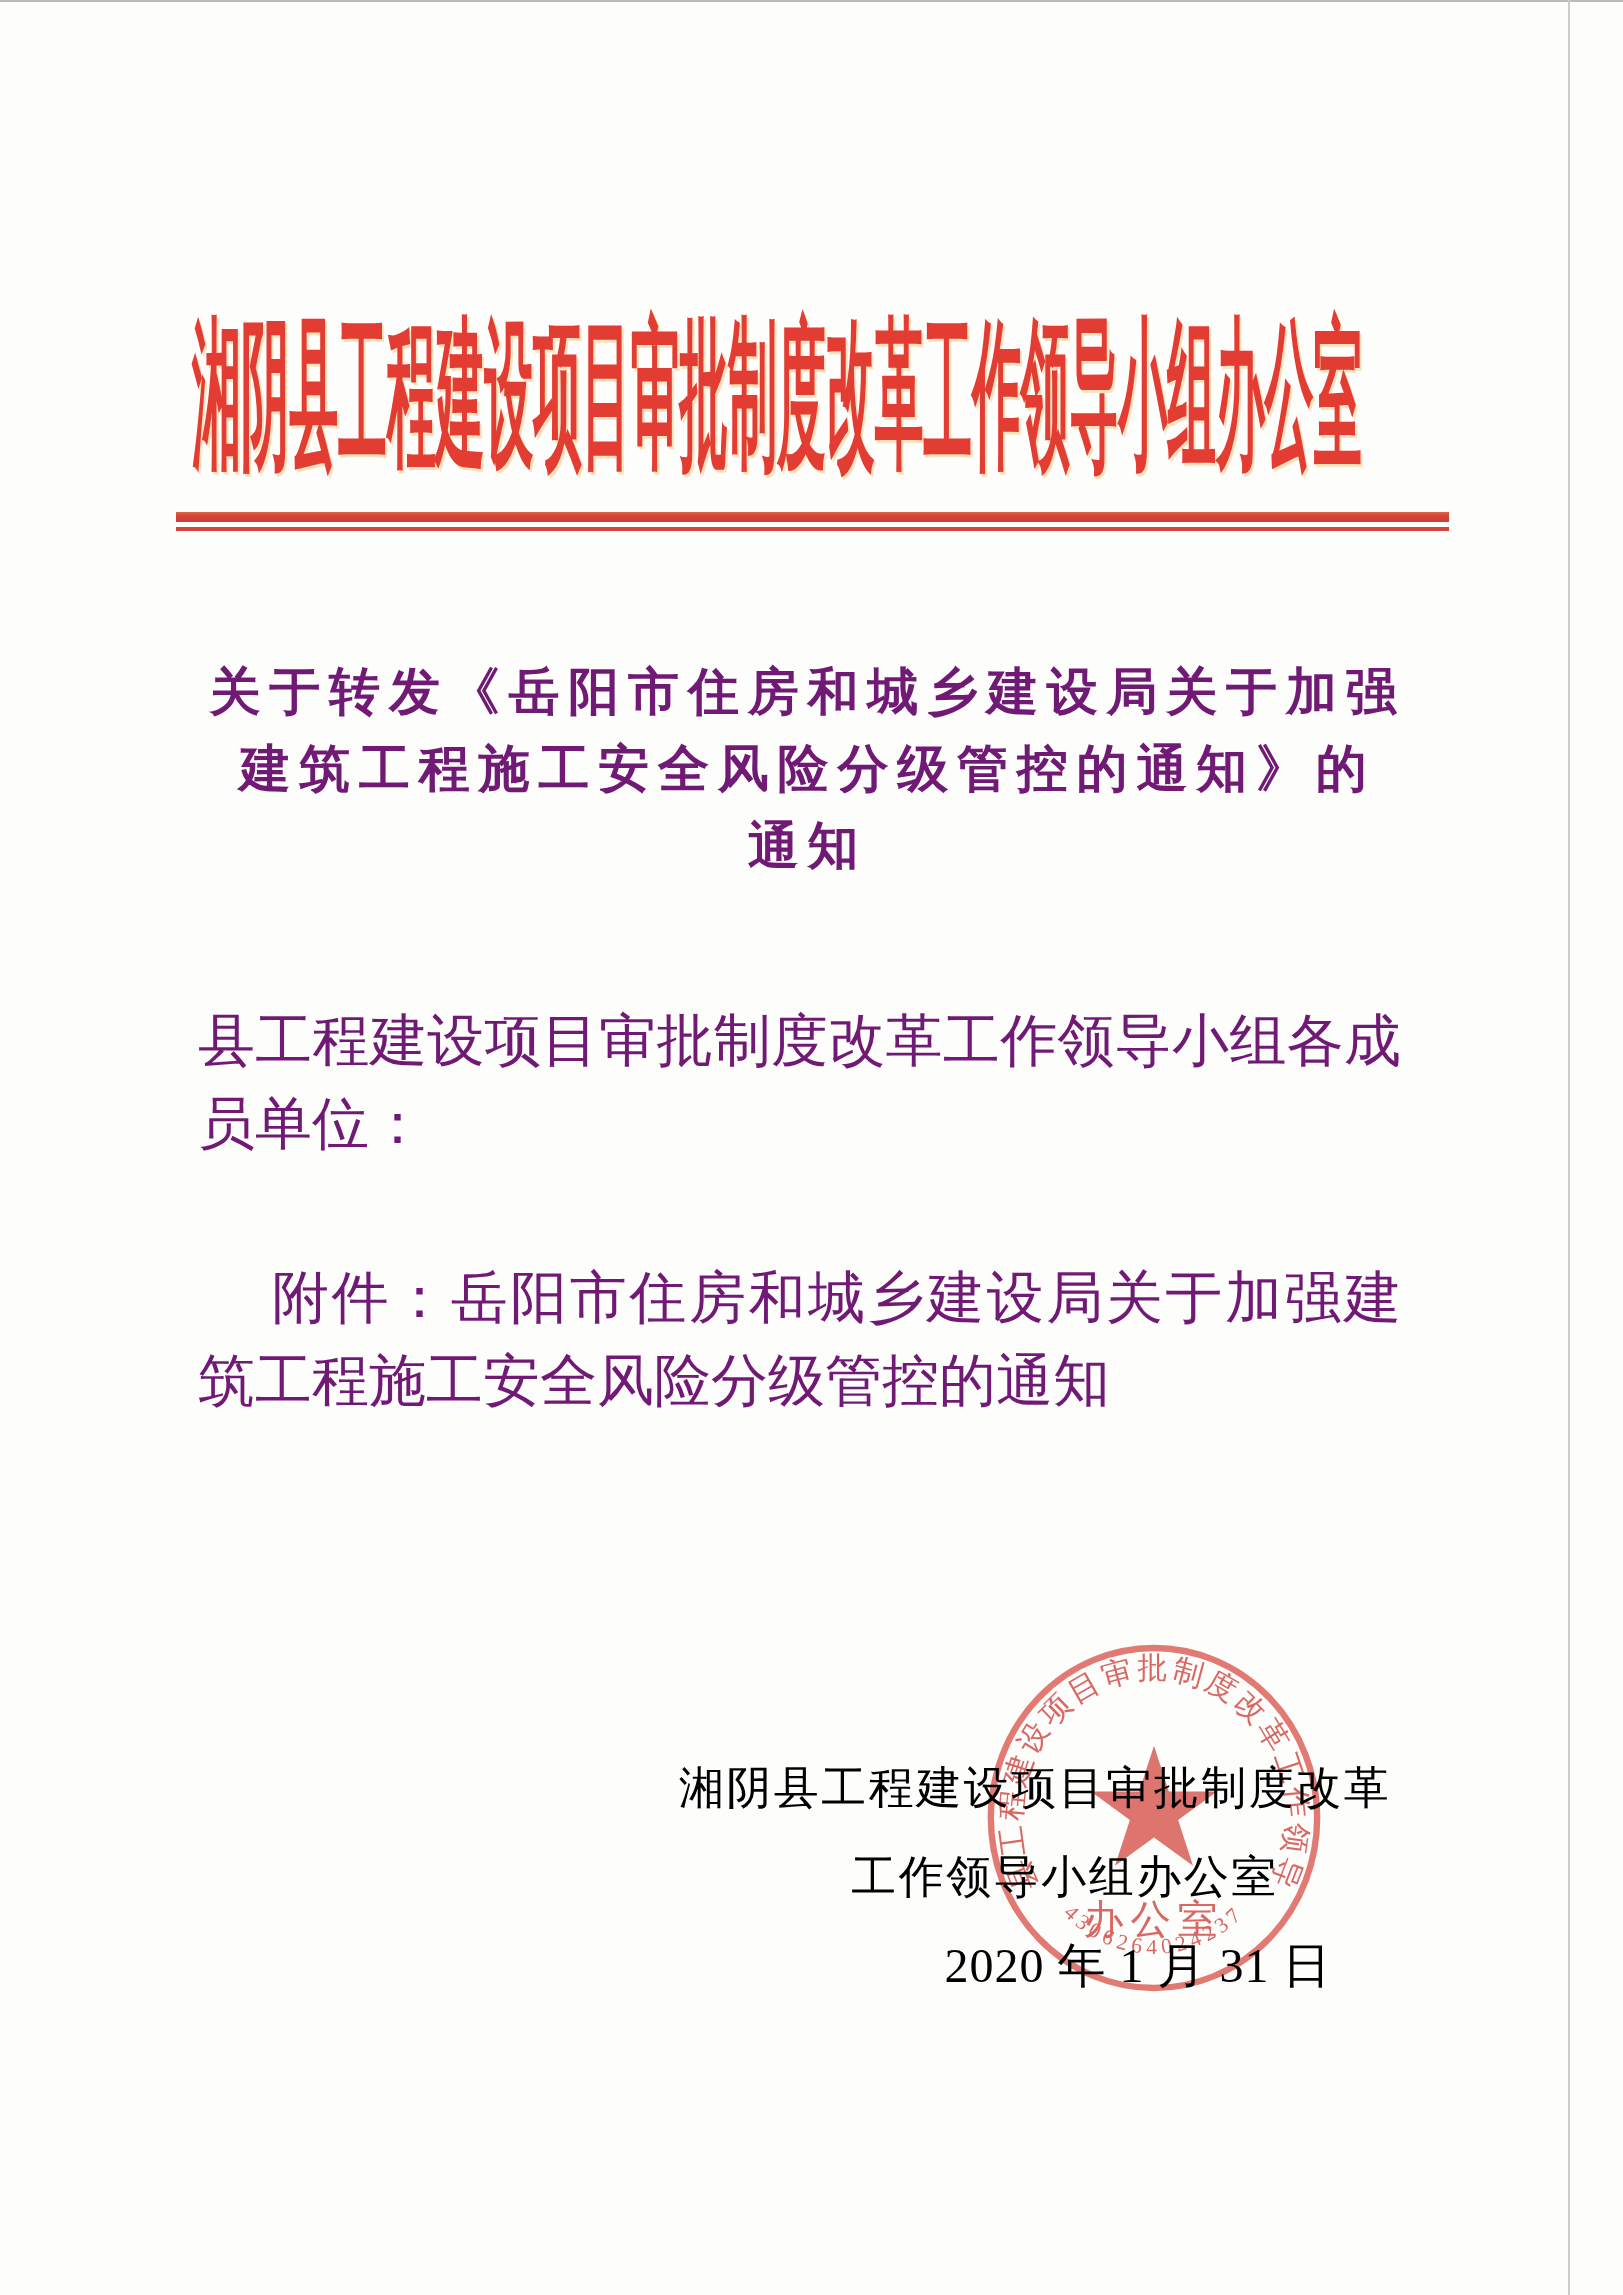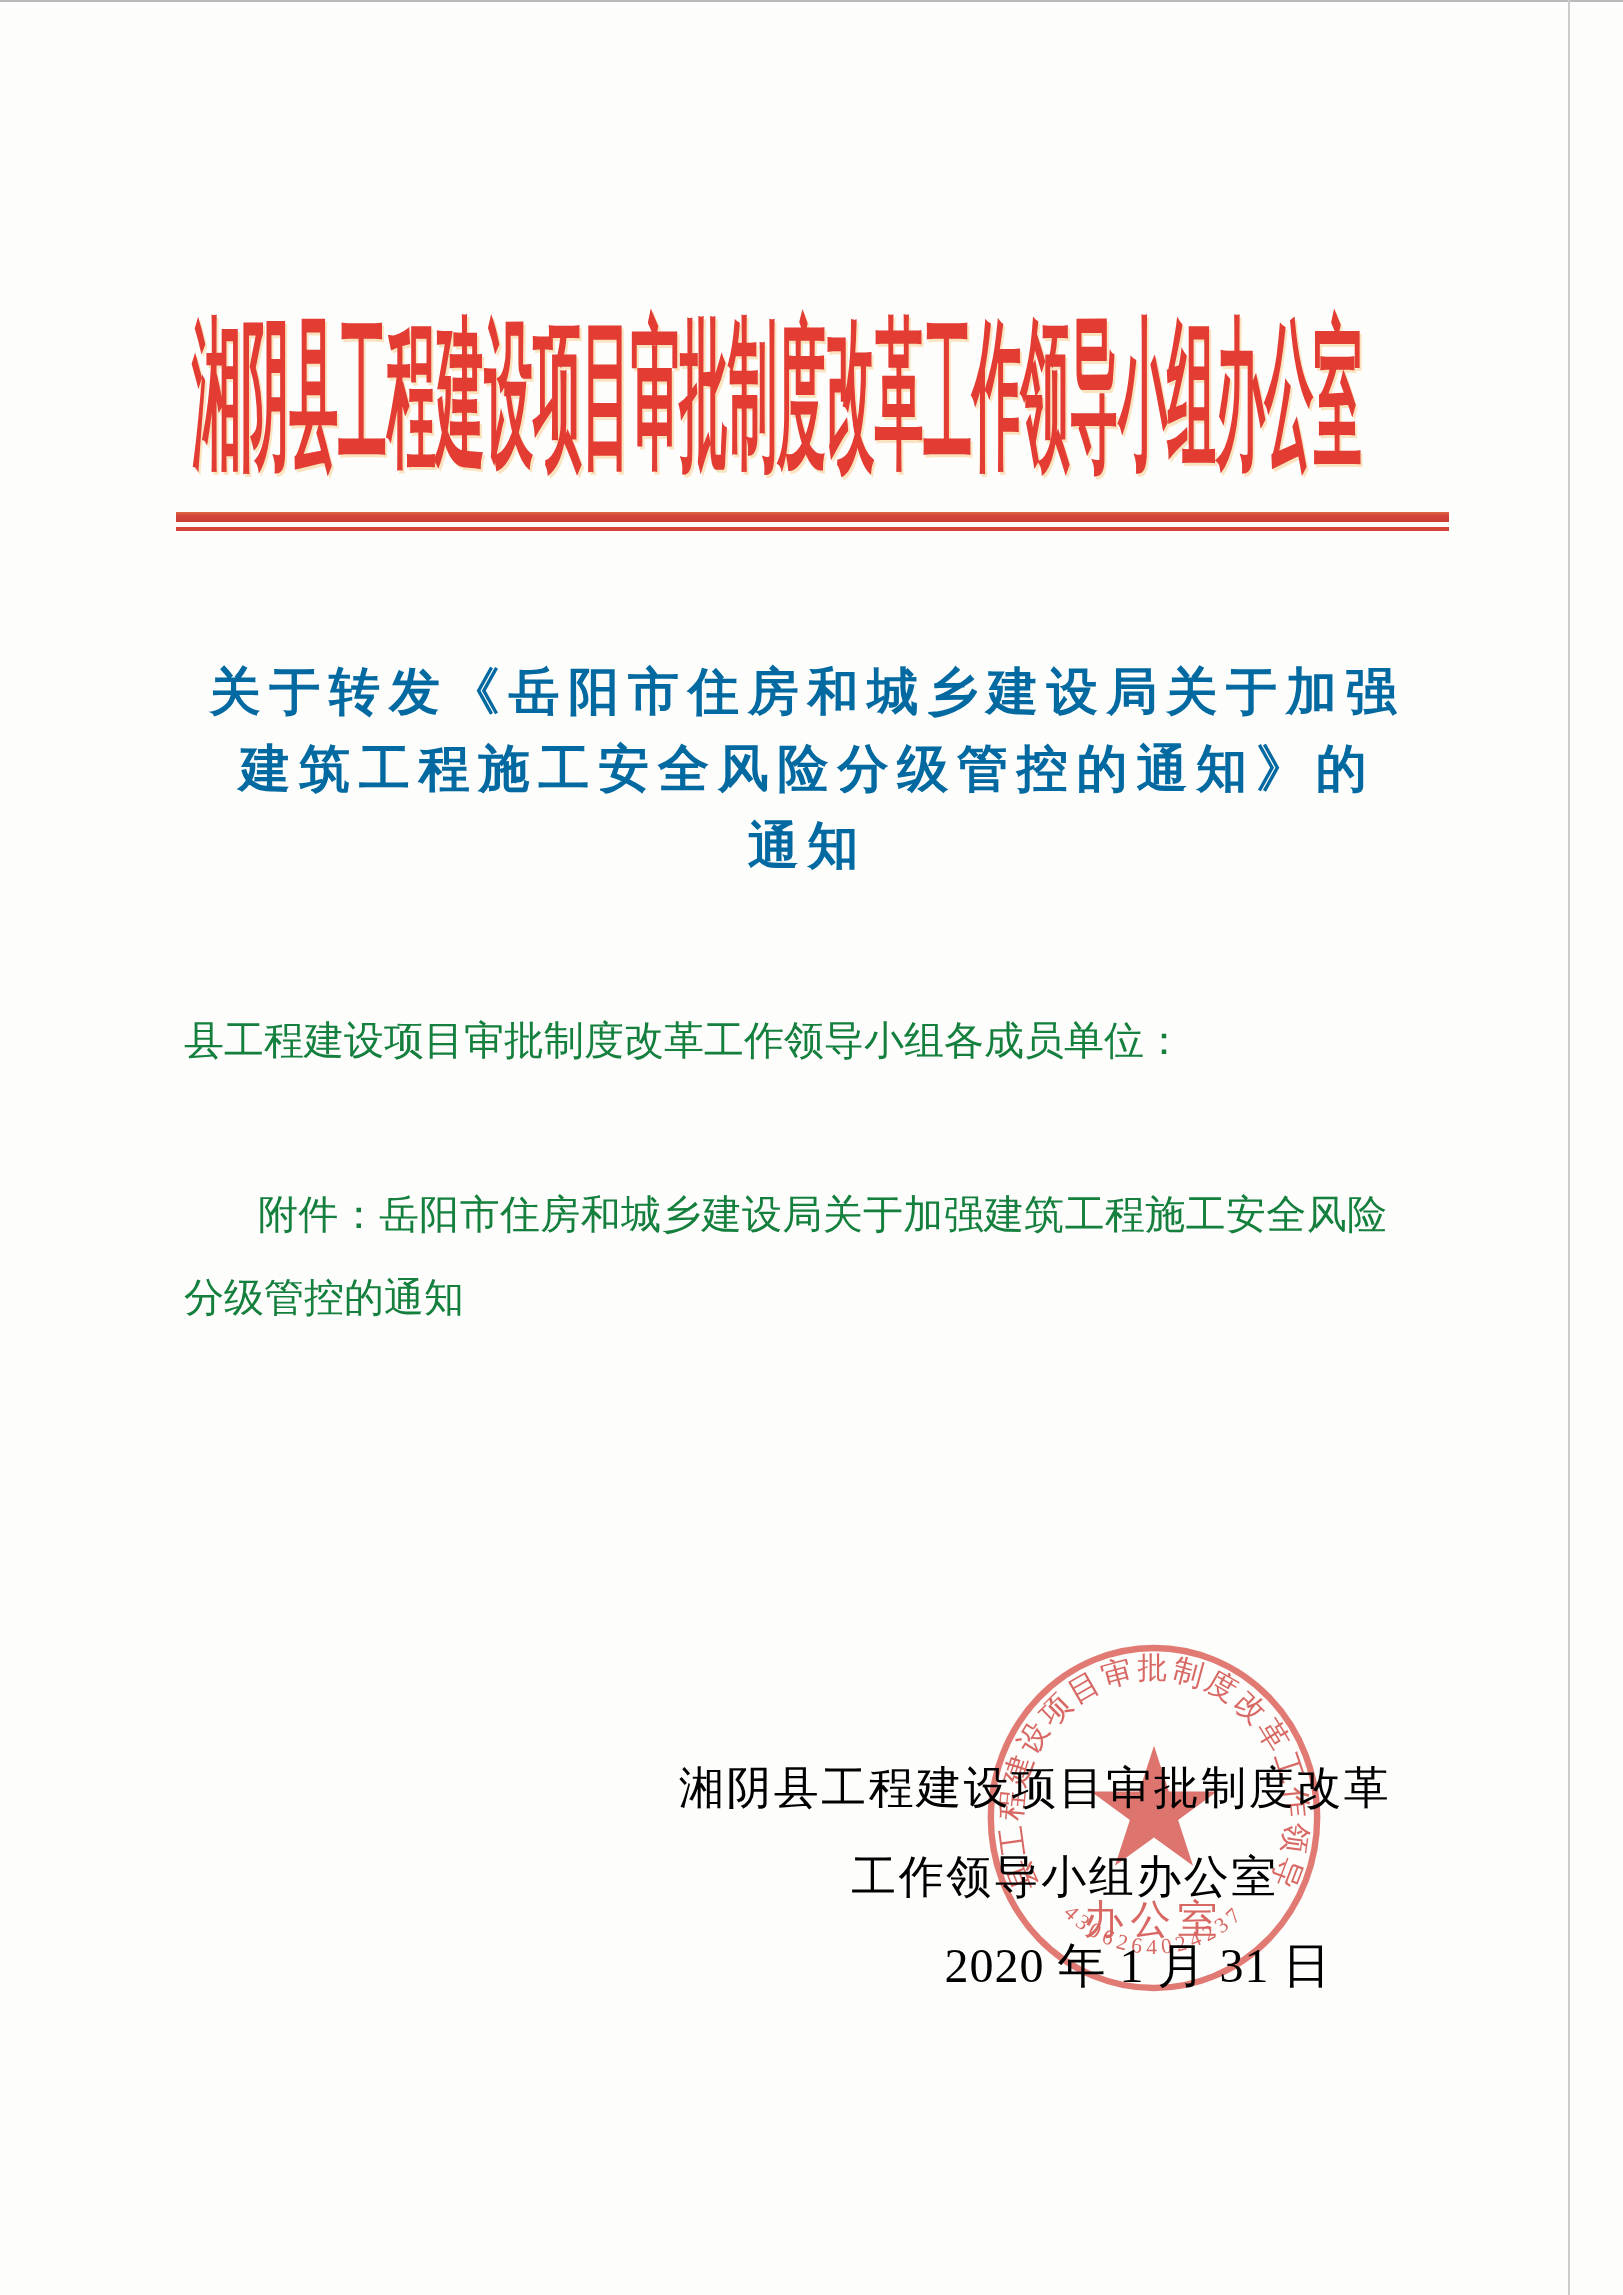--- a/index.html
+++ b/index.html
@@ -45,28 +45,28 @@
     position:absolute;left:176px;top:527px;width:1273px;height:4.4px;
     background:#d5453a;
   }
   
   .doc-title{
     position:absolute;left:197px;top:654px;width:1221px;
     text-align:center;
     font-weight:bold;
     font-size:51px;line-height:77px;
     letter-spacing:8.8px;
-    color:#0369a1;
+    color:#701a75;
     white-space:nowrap;
   }
   
   .body-block{
-    position:absolute;left:184px;top:999px;width:1203px;
-    font-size:40px;line-height:83px;
-    color:#15803d;
+    position:absolute;left:198px;top:999px;width:1203px;
+    font-size:57px;line-height:83px;
+    color:#701a75;
     text-align:justify;
   }
   .body-block p{margin:0;padding:0;}
   .body-block p.indent{text-indent:74px;}
   .body-block p.attachment{margin-top:91px;font-family:Liberation Serif, serif;}
   
   .sig-line{
     position:absolute;
     transform:translateX(-50%);
     white-space:nowrap;

